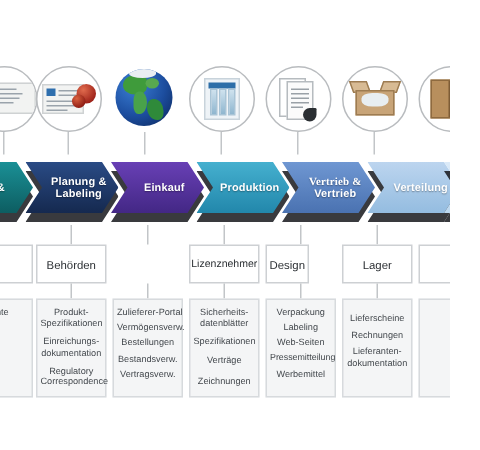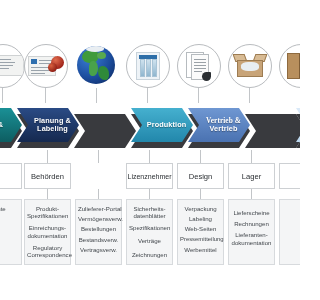--- a/index.html
+++ b/index.html
@@ -229,56 +229,62 @@
 
     <div class="arrow-drop" style="left:17px;width:62px;"></div>
     <div class="arrow" style="left:17px;width:62px;background:linear-gradient(180deg,#2a4b85,#15294f);">
       <span>
         <span style="display:block;">Planung &amp;</span>
         <span style="display:block;">Labeling</span>
       </span>
     </div>
 
     <div class="arrow-drop" style="left:74px;width:62px;"></div>
+    <div class="arrow" style="left:74px;width:62px;background:linear-gradient(180deg,#6840b5,#432785);">
+      <span>Einkauf</span>
+    </div>
 
     <div class="arrow-drop" style="left:131px;width:62px;"></div>
     <div class="arrow" style="left:131px;width:62px;background:linear-gradient(180deg,#45b0cf,#2287ab);">
       <span>Produktion</span>
     </div>
 
     <div class="arrow-drop" style="left:188px;width:62px;"></div>
     <div class="arrow" style="left:188px;width:62px;background:linear-gradient(180deg,#6f97d2,#4a72b1);">
       <span>
         <span style="display:block;font-family:Liberation Serif, serif;">Vertrieb &amp;</span>
         <span style="display:block;">Vertrieb</span>
       </span>
     </div>
 
     <div class="arrow-drop" style="left:245px;width:62px;"></div>
+    <div class="arrow" style="left:245px;width:62px;background:linear-gradient(180deg,#bcd5ef,#94bce0);color:#ffffff;">
+      <span>Verteilung</span>
+    </div>
 
     <div class="arrow-drop" style="left:296px;width:40px;"></div>
     <div class="arrow" style="left:296px;width:40px;background:linear-gradient(180deg,#dbeaf8,#bcd8f0);"></div>
   </div>
 
   <div class="conn" style="left:47px;top:150px;height:13px;"></div>
   <div class="conn" style="left:98px;top:150px;height:13px;"></div>
   <div class="conn" style="left:149px;top:150px;height:13px;"></div>
   <div class="conn" style="left:200px;top:150px;height:13px;"></div>
   <div class="conn" style="left:251px;top:150px;height:13px;"></div>
 
   <div class="role clip-l" style="left:-22px;top:163px;width:44px;">
     <span></span>
   </div>
   <div class="role" style="left:24px;top:163px;width:47px;">
     <span>Behörden</span>
   </div>
   <div class="role" style="left:126px;top:163px;width:47px;">
     <span style="font-size:7px;">Lizenznehmer</span>
   </div>
-  <div class="role" style="left:177px;top:163px;width:47px;">
+  <div class="role" style="left:177px;top:163px;width:29px;">
     <span>Design</span>
   </div>
   <div class="role" style="left:228px;top:163px;width:47px;">
     <span>Lager</span>
   </div>
   <div class="role" style="left:279px;top:163px;width:44px;"></div>
 
   <div class="conn" style="left:47px;top:189px;height:10px;"></div>
   <div class="conn" style="left:98px;top:189px;height:10px;"></div>
   <div class="conn" style="left:149px;top:189px;height:10px;"></div>

